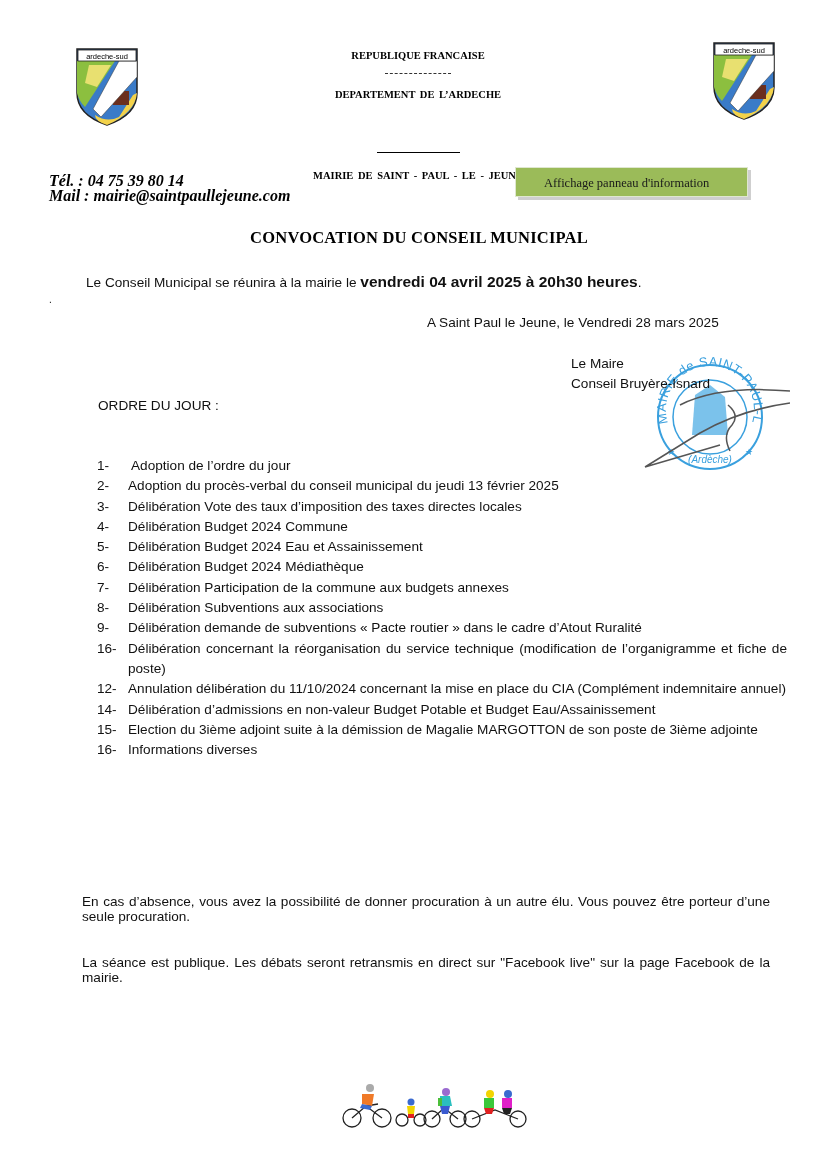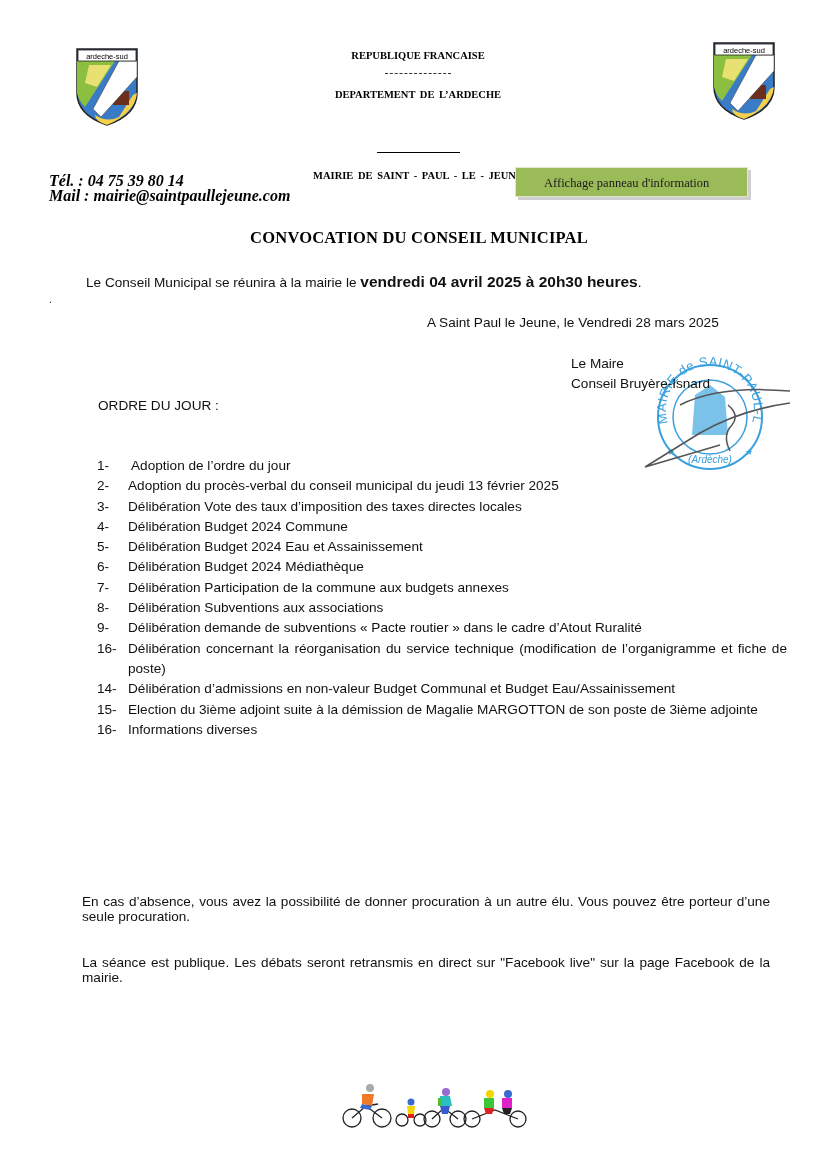--- a/index.html
+++ b/index.html
@@ -139,22 +139,26 @@
     </li>
   <li>
       <span class="num">9-</span>
       <span class="txt">Délibération demande de subventions « Pacte routier » dans le cadre d’Atout Ruralité</span>
     </li>
   <li>
       <span class="num">16-</span>
       <span class="txt">Délibération concernant la réorganisation du service technique (modification de l’organigramme et fiche de poste)</span>
     </li>
   <li>
+      <span class="num">12-</span>
+      <span class="txt">Annulation délibération du 11/10/2024 concernant la mise en place du CIA (Complément indemnitaire annuel)</span>
+    </li>
+  <li>
       <span class="num">14-</span>
-      <span class="txt">Délibération d’admissions en non-valeur Budget Communal et Budget Eau/Assainissement</span>
+      <span class="txt">Délibération d’admissions en non-valeur Budget Potable et Budget Eau/Assainissement</span>
     </li>
   <li>
       <span class="num">15-</span>
       <span class="txt"> Election du 3ième adjoint suite à la démission de Magalie MARGOTTON de son poste de 3ième adjointe</span>
     </li>
   <li>
       <span class="num">16-</span>
       <span class="txt"> Informations diverses</span>
     </li>
 </ol>

